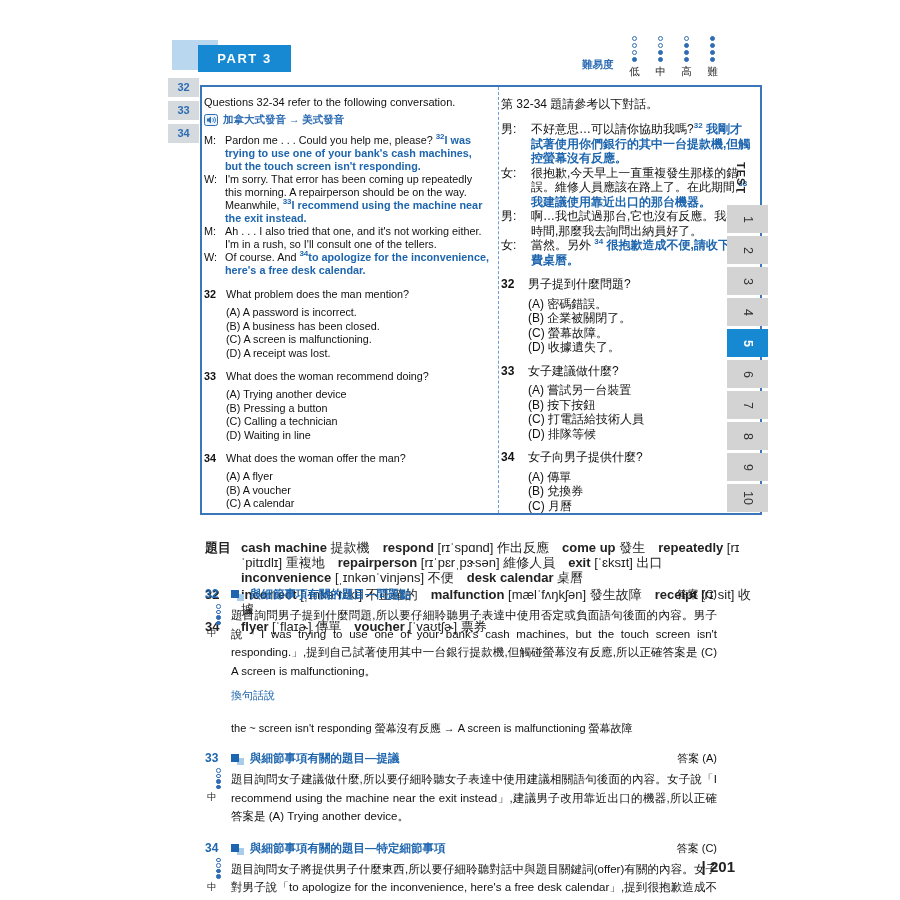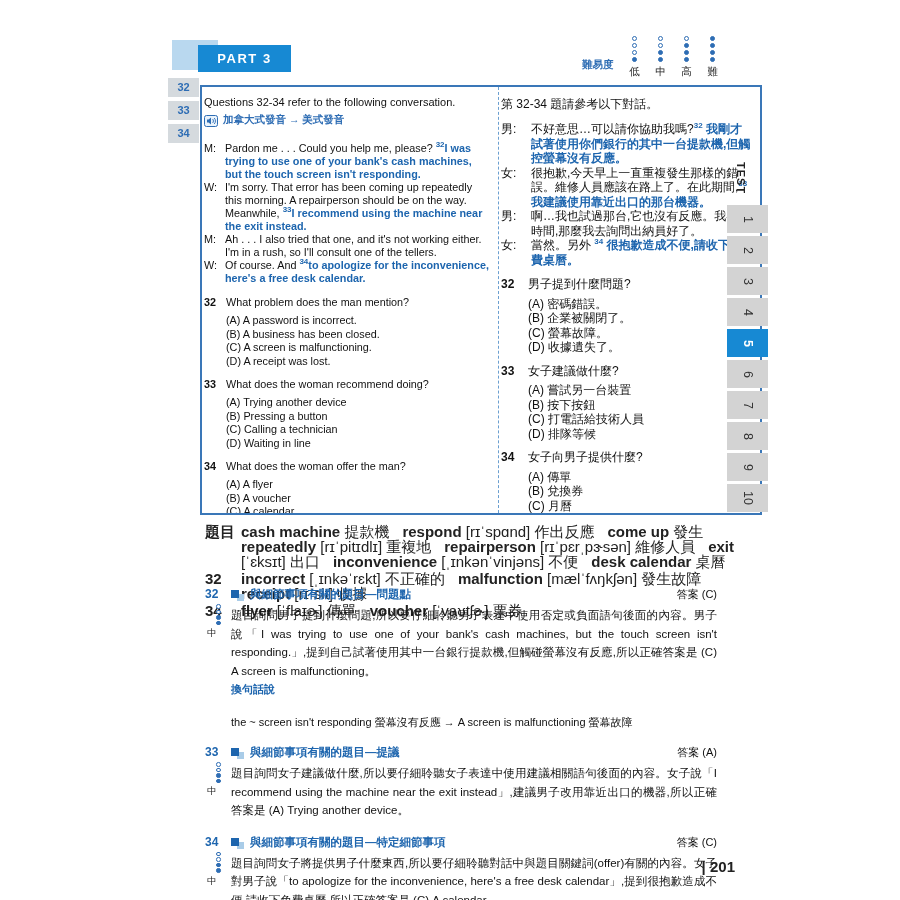--- a/index.html
+++ b/index.html
@@ -24,21 +24,21 @@
 .qtabs{position:absolute;left:168px;top:78px}
 .qtab{width:31px;height:19px;margin-bottom:4px;background:#d5dade;color:#2e6db4;font-size:11px;font-weight:bold;text-align:center;line-height:19px}
 
 
 .main-box{position:absolute;left:200px;top:85px;width:562px;height:430px;border:2px solid #3a77b8;display:flex;background:#fff}
 .col{padding:9px 8px 6px 2px;overflow:hidden}
 .col-en{width:297px;border-right:1px dashed #6b9fd0}
 .col-zh{flex:1}
 .sec-header{font-size:11px;color:#111;margin-bottom:5px}
 .col-zh .sec-header{font-size:12px;margin-bottom:9px}
-.audio-line{display:flex;align-items:flex-end;margin-bottom:15px}
+.audio-line{display:flex;align-items:center;margin-bottom:7px}
 .audio-icon{margin-right:5px;display:inline-flex}
 .audio-note{font-size:10.5px;color:#2e6db4;font-weight:bold}
 .conv-line{display:flex;font-size:10.8px;line-height:13px;color:#111}
 .col-zh .conv-line{font-size:12px;line-height:14.5px}
 .spk{flex:none;width:21px}
 .col-zh .spk{width:30px}
 .ctext{flex:1}
 .hl{color:#1d65ae;font-weight:bold}
 sup.hl{font-size:8px;line-height:0}
 .questions{margin-top:11px}
@@ -52,21 +52,21 @@
 
 
 .test-label{position:absolute;left:735px;top:162px;writing-mode:vertical-rl;font-size:11px;font-weight:bold;letter-spacing:1px;color:#222}
 .test-tabs{position:absolute;left:727px;top:205px}
 .test-tab{width:41px;height:28px;margin-bottom:3px;background:#d3d3d3;display:flex;align-items:center;justify-content:center}
 .test-tab span{writing-mode:vertical-rl;font-size:12.5px;color:#333}
 .test-tab.active{background:#1789d3}
 .test-tab.active span{color:#fff;font-weight:bold}
 
 
-.vocab{position:absolute;left:205px;top:524px;width:557px;font-size:15px;line-height:15px;color:#222}
+.vocab{position:absolute;left:205px;top:540px;width:557px;font-size:13px;line-height:15px;color:#222}
 .vocab-row{display:flex;margin-bottom:2px}
 .vlabel{flex:none;width:36px;font-weight:bold}
 .vitems{flex:1}
 .vitem{margin-right:13px}
 .vterm{font-weight:bold}
 
 
 .expl{position:absolute;left:205px;top:587px;width:512px}
 .e-block{position:relative;padding-left:26px;margin-bottom:15px}
 .e-gutter{position:absolute;left:0;top:0;width:24px}
@@ -75,21 +75,21 @@
 .e-gutter .dot{width:4.5px;height:4.5px}
 .e-diff{font-size:9.5px;color:#222;margin-left:2px;margin-top:2px}
 .e-header{display:flex;align-items:flex-end;margin-bottom:4px}
 .duo-icon{position:relative;width:14px;height:12px;margin-right:5px;flex:none}
 .duo-icon i{position:absolute;display:block}
 .sq-light{left:6px;top:4px;width:7px;height:7px;background:#a9cce8}
 .sq-dark{left:0;top:0;width:8px;height:8px;background:#1d65ae}
 .e-title{flex:1;color:#1d65ae;font-weight:bold;font-size:11.5px}
 .e-answer{font-size:11px;color:#111}
 .e-body{font-size:11.5px;line-height:18.5px;color:#111;text-align:justify}
-.e-para-label{color:#1d65ae;font-weight:bold;font-size:11px;margin-top:2px}
+.e-para-label{color:#1d65ae;font-weight:normal;font-size:11px;margin-top:8px}
 .e-para{font-size:11px;line-height:16px;color:#111;margin-top:17px}
 
 
 .pageno{position:absolute;left:645px;top:858px;width:90px;text-align:right;font-size:15px;font-weight:bold;color:#222}
 </style>
 </head>
 <body>
 
 <div class="page">
 

